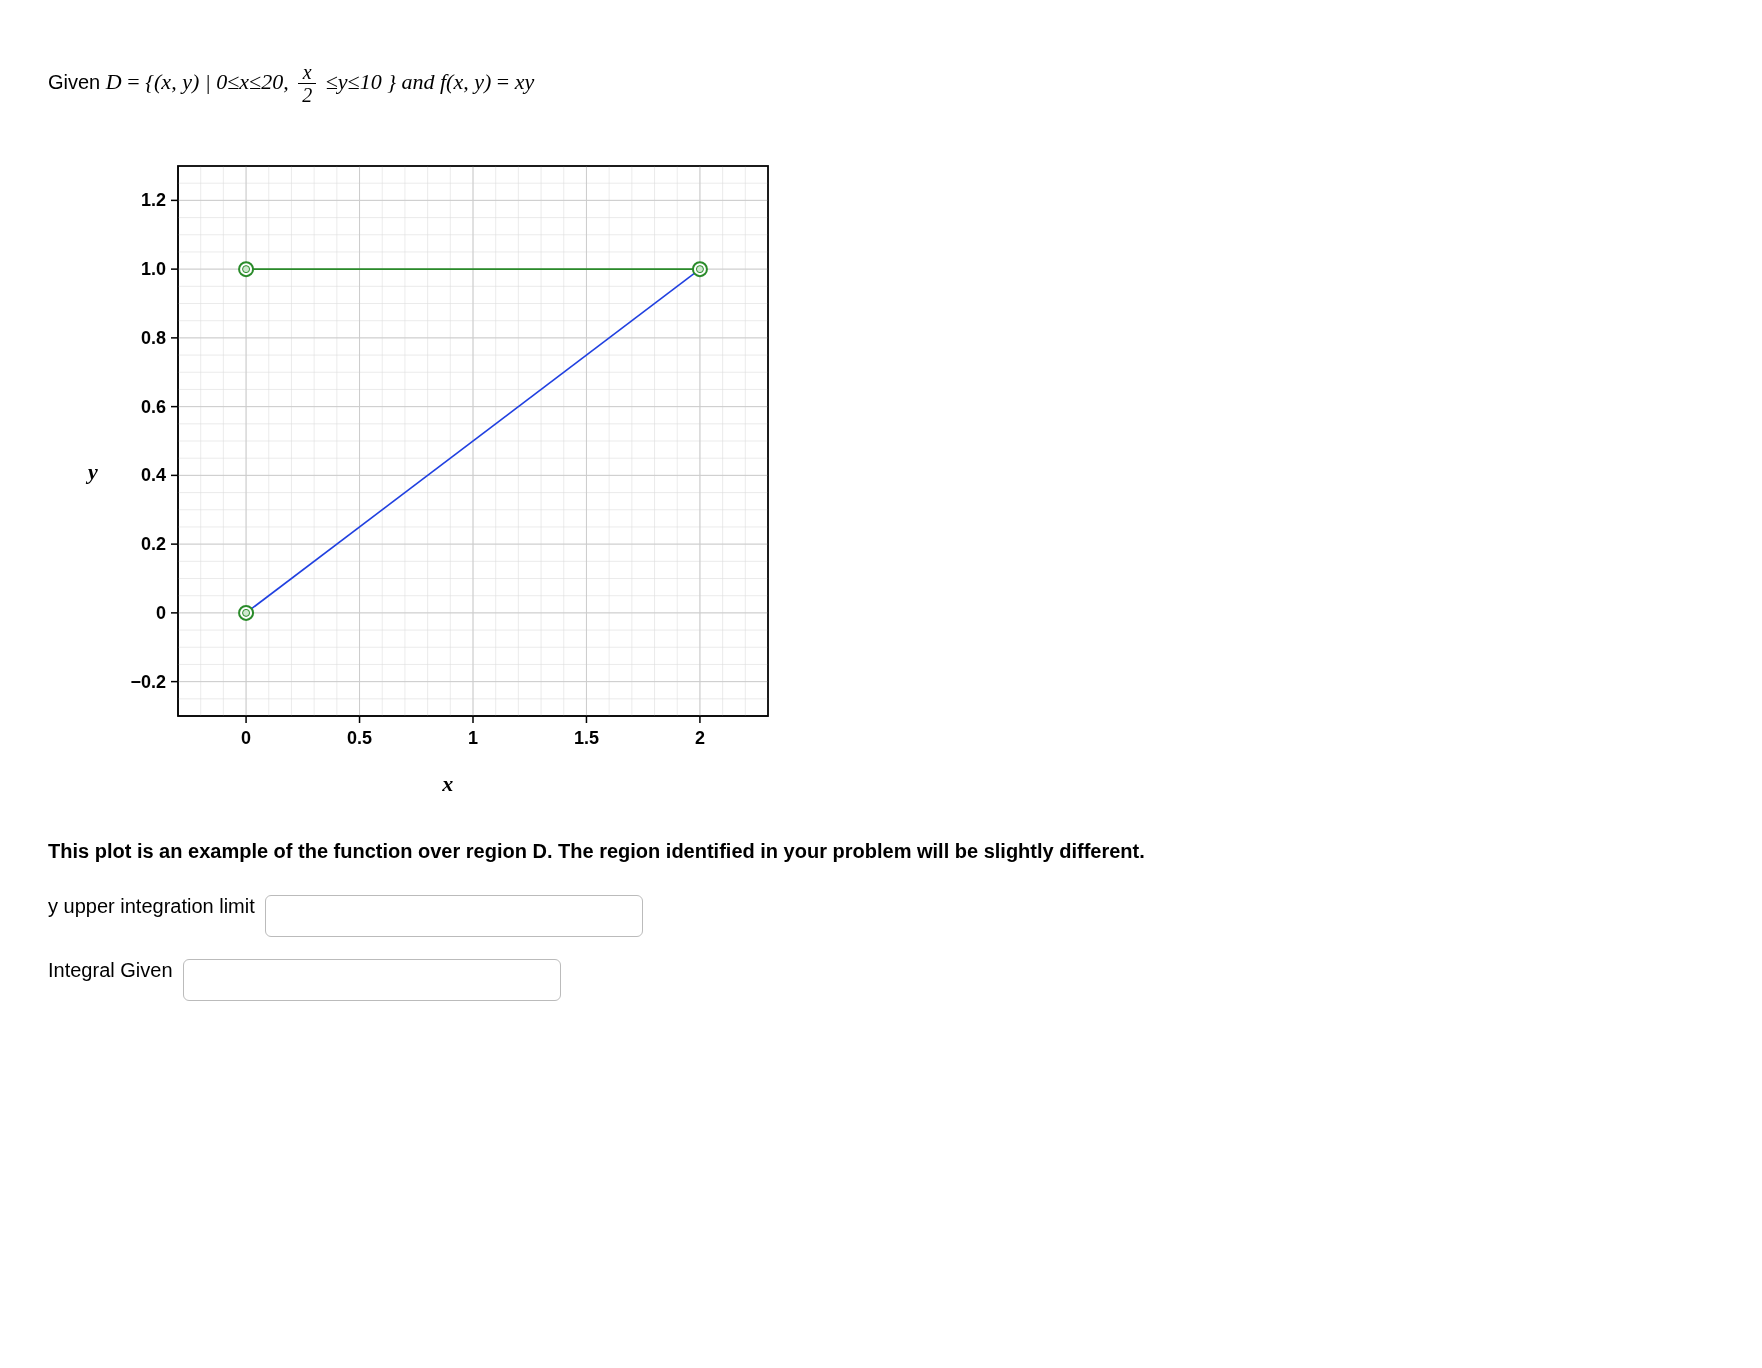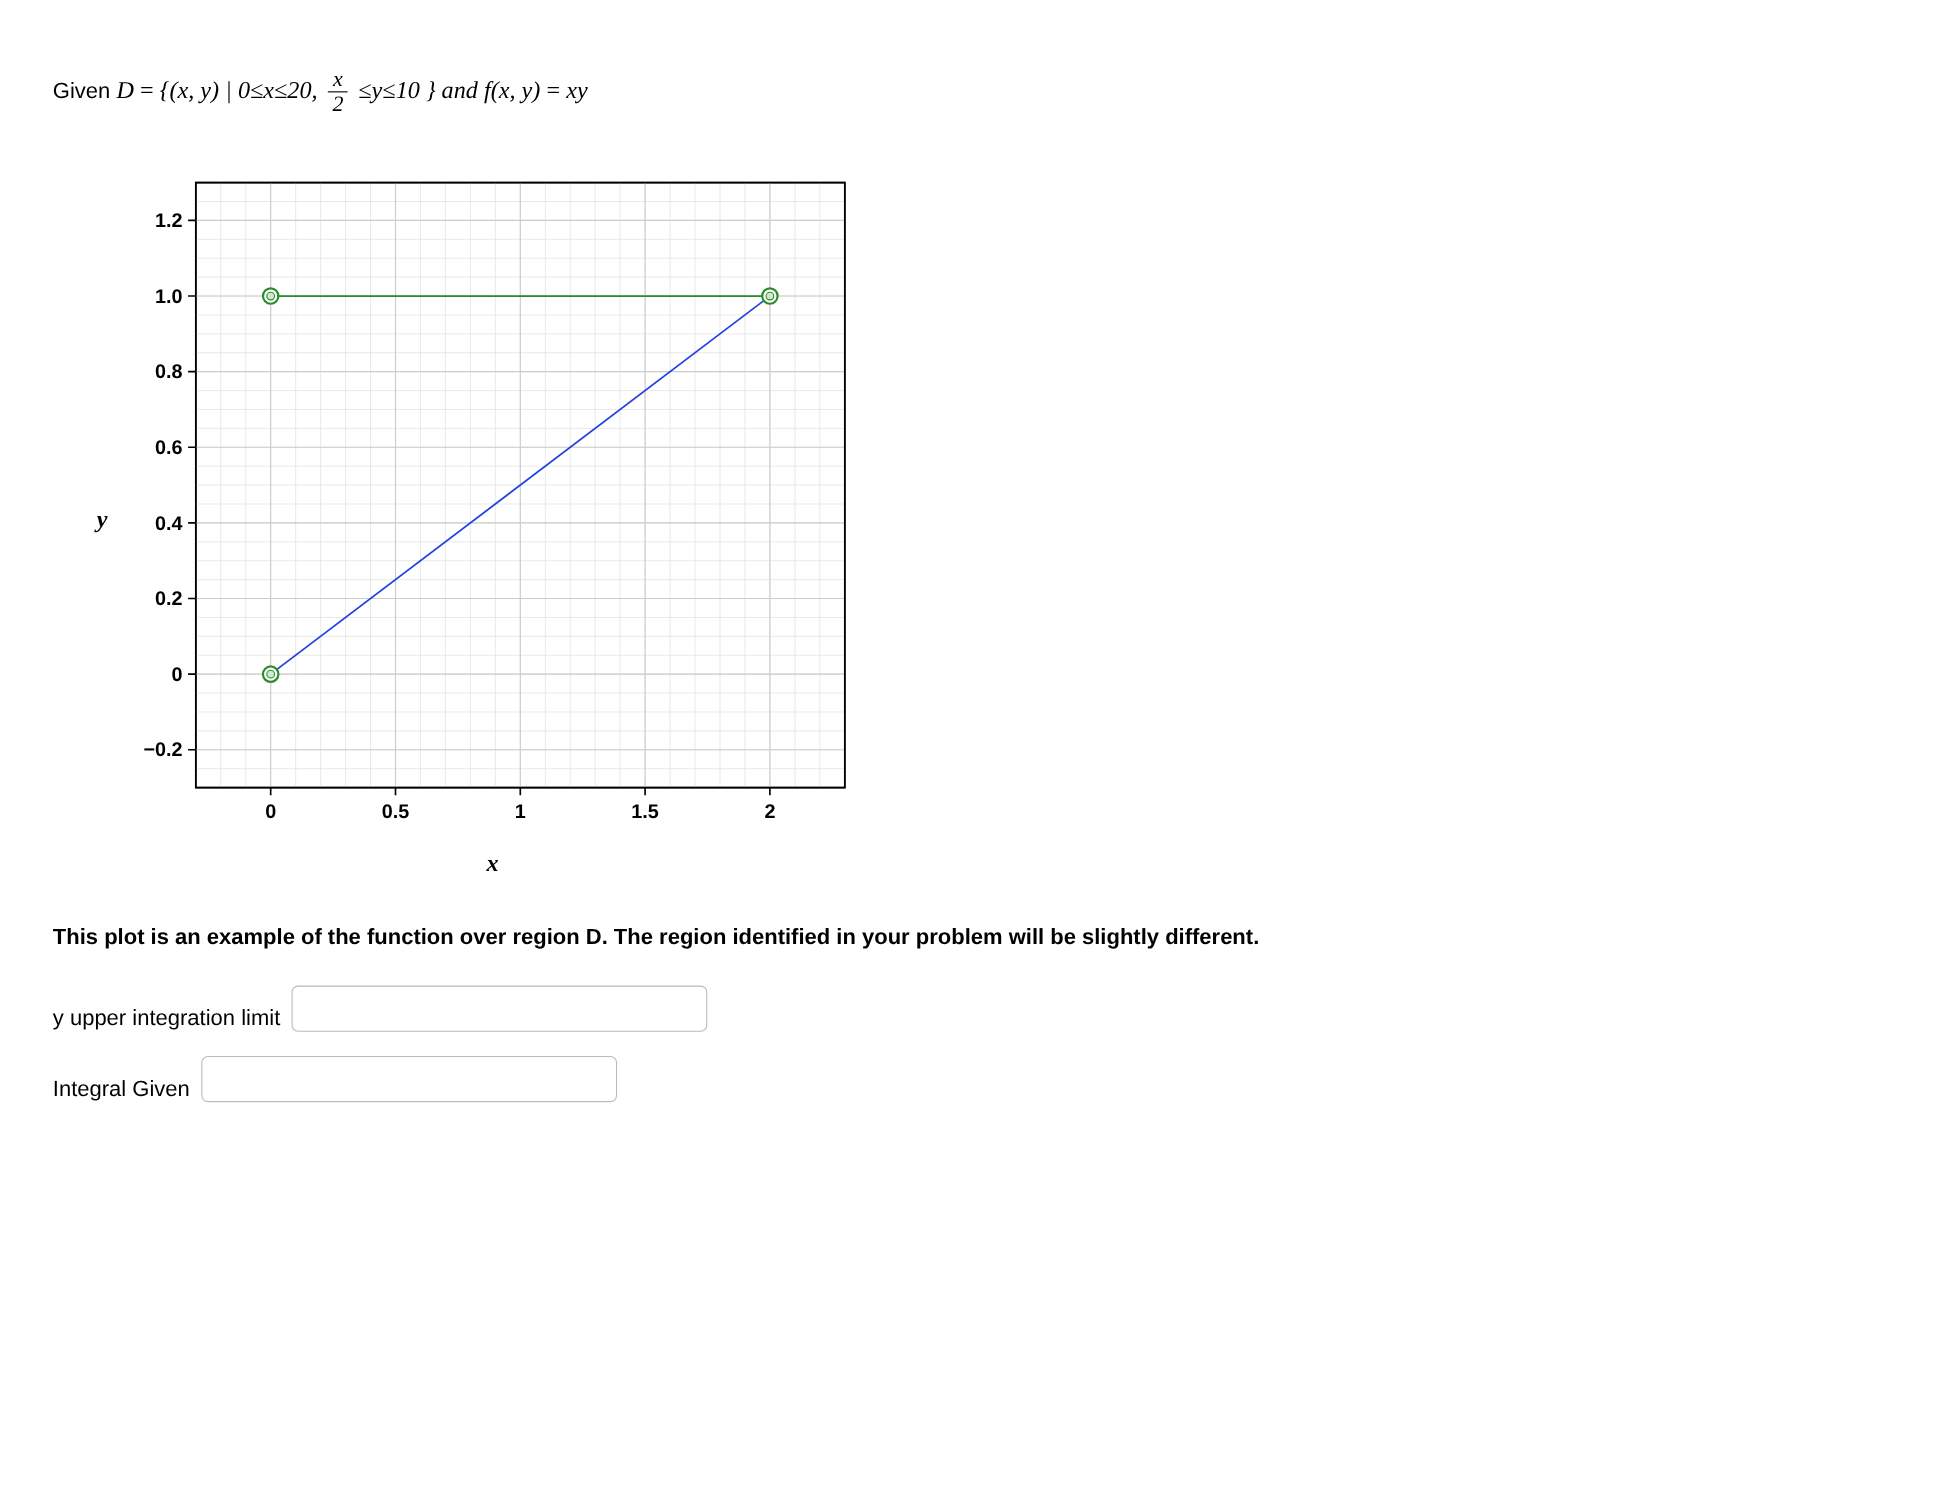--- a/index.html
+++ b/index.html
@@ -87,21 +87,21 @@
   }
   .caption {
     font-size: 20px;
     line-height: 1.4;
     margin-bottom: 30px;
     max-width: 1500px;
     font-weight: bold;
   }
   .input-row {
     display: flex;
-    align-items: flex-end;
+    align-items: flex-start;
     margin-bottom: 22px;
     font-size: 20px;
   }
   .input-row label {
     margin-right: 10px;
   }
   .text-input {
     border: 1px solid #bbb;
     border-radius: 6px;
     height: 36px;

